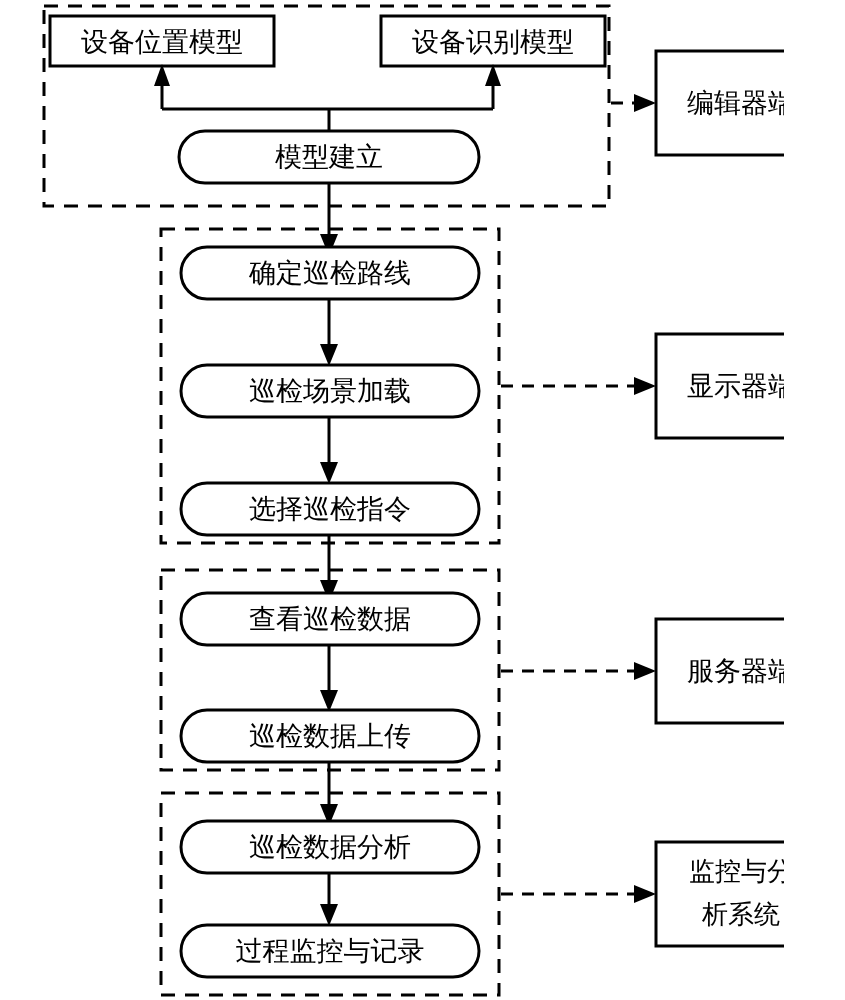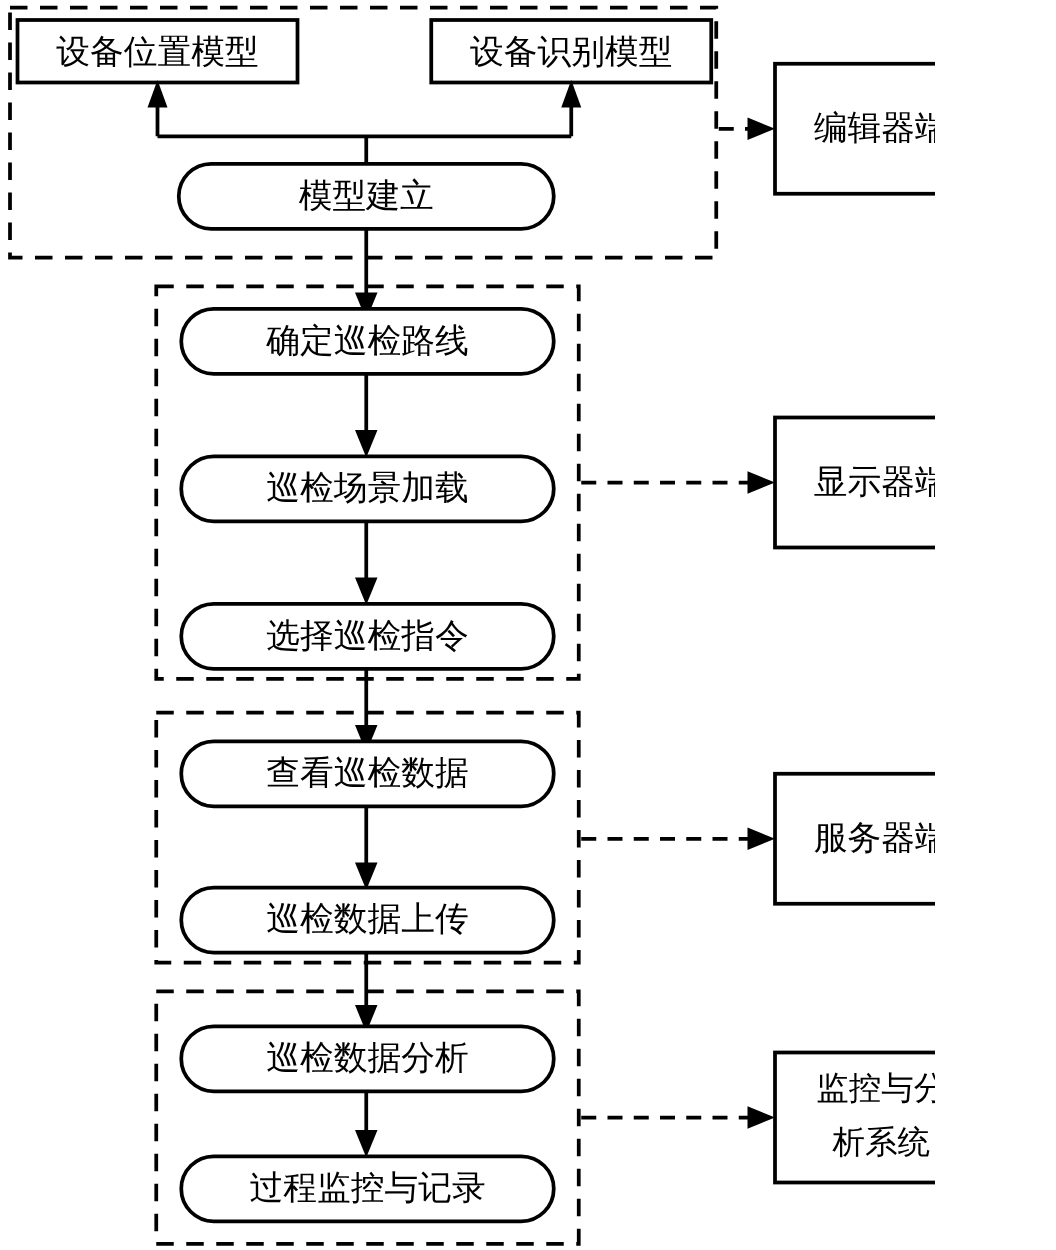--- a/index.html
+++ b/index.html
@@ -7,20 +7,21 @@
     padding: 0;
     background: #ffffff;
   }
   #diagram-root {
     position: relative;
     width: 748px;
     height: 1000px;
     background: #ffffff;
     font-family: "DejaVu Sans", "Liberation Sans", sans-serif;
     overflow: hidden;
+    margin-left: 36px;
   }
   svg.diagram-canvas {
     position: absolute;
     left: 0;
     top: 0;
     width: 845px;
     height: 1000px;
     display: block;
   }
   .node-rect {

